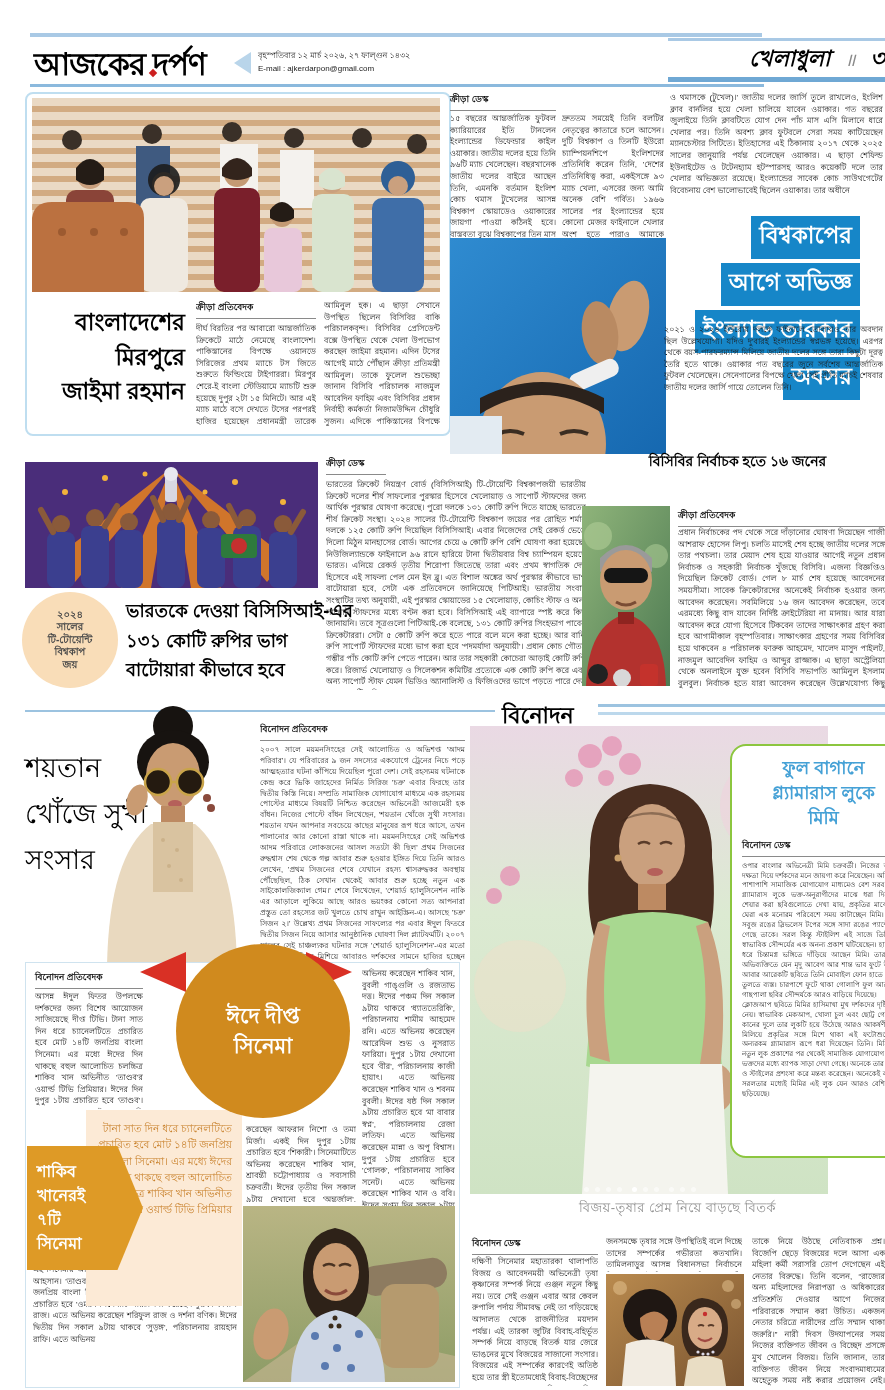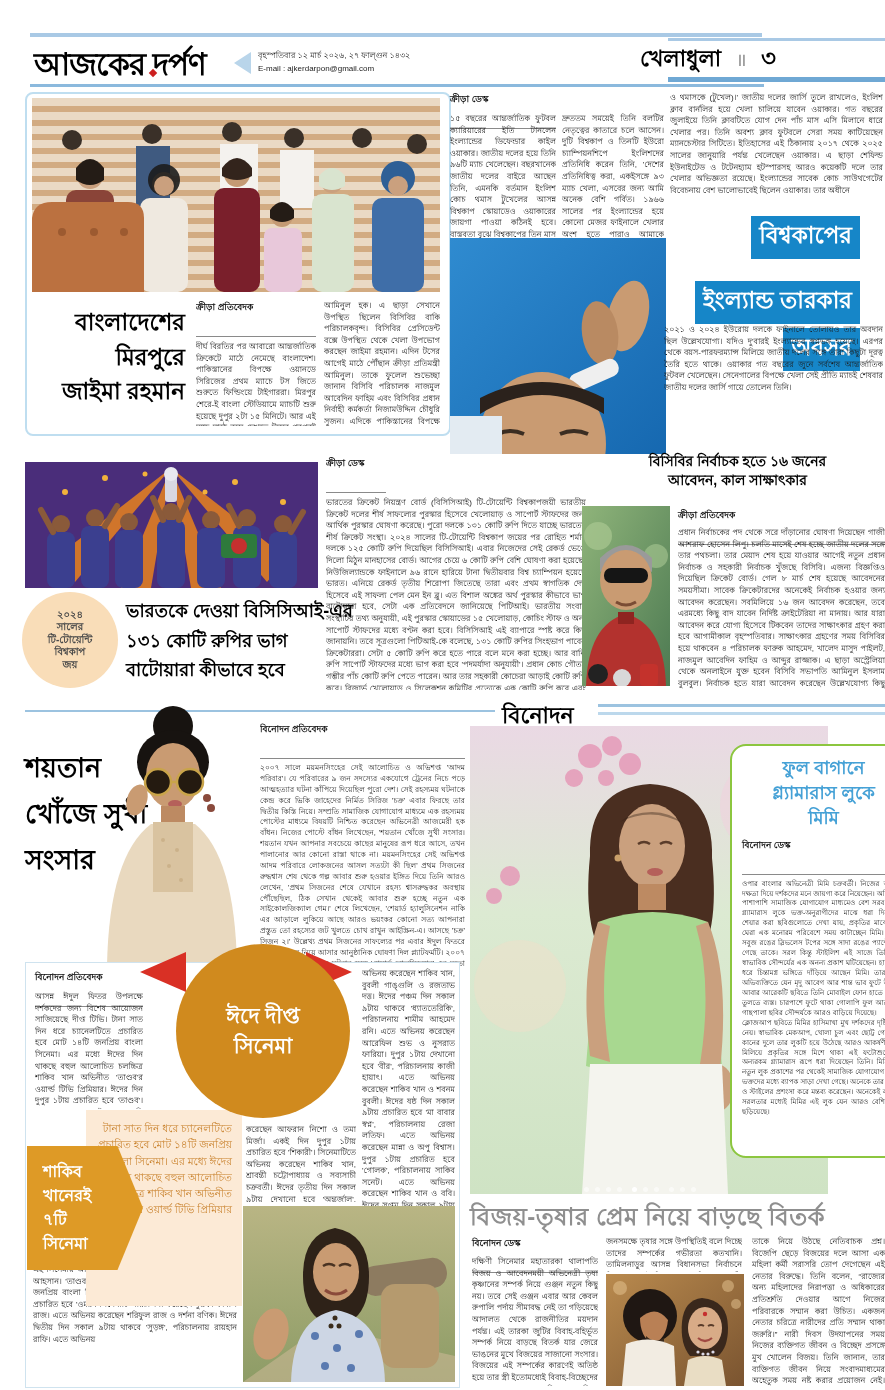--- a/index.html
+++ b/index.html
@@ -2,29 +2,29 @@
 <html><head>
 <meta charset="utf-8">
 <style>
   html,body{margin:0;padding:0;background:#ffffff;}
   #page{position:relative;width:885px;height:1390px;background:#ffffff;overflow:hidden;
         font-family:"Liberation Sans","DejaVu Sans",sans-serif;color:#1a1a1a;}
   .abs{position:absolute;}
   .rule{position:absolute;background:#a9c9e5;}
   .body-text{font-size:8px;line-height:1.45;text-align:justify;color:#1c1c1c;overflow:hidden;}
   .byline{font-weight:bold;font-size:9px;color:#111;border-bottom:1px solid #8a8a8a;
-          padding-bottom:21px;margin-bottom:4px;}
+          padding-bottom:3px;margin-bottom:4px;}
   .col{position:absolute;overflow:hidden;}
   
   #logo{left:34px;top:40px;font-size:31px;font-weight:900;letter-spacing:-1px;color:#000;}
   #logo-tri{left:234px;top:52px;width:0;height:0;border-top:11px solid transparent;
             border-bottom:11px solid transparent;border-right:17px solid #b9d5ea;}
   #logo-red{left:150px;top:70px;width:6px;height:6px;background:#cc1f1f;transform:rotate(45deg);}
   #dateline{left:258px;top:50px;font-size:8px;line-height:1.6;color:#222;}
-  #section-head{left:640px;top:40px;width:245px;text-align:left;}
+  #section-head{left:640px;top:40px;width:245px;text-align:right;font-style:italic;}
   #section-head .sec{font-size:22px;font-weight:bold;color:#000;}
   #section-head .sep{font-size:18px;color:#8a8a8a;margin:0 10px;}
   #section-head .pg{font-size:23px;font-weight:bold;color:#000;}
   
   #jaima-box{left:25px;top:92px;width:422px;height:340px;border:2px solid #bfdef0;border-radius:8px;background:#fff;}
   #jaima-photo{left:32px;top:98px;width:408px;height:194px;overflow:hidden;}
   #jaima-head{left:33px;top:305px;width:152px;text-align:right;font-size:23px;font-weight:bold;line-height:1.5;color:#000;}
   #jaima-col1{left:196px;top:300px;width:120px;height:126px;}
   #jaima-col2{left:324px;top:300px;width:116px;height:126px;}
   
@@ -48,21 +48,21 @@
   #sel-head{left:590px;top:452px;width:295px;text-align:center;font-size:14px;font-weight:bold;line-height:1.35;color:#000;}
   #sel-photo{left:582px;top:506px;width:88px;height:180px;overflow:hidden;}
   #sel-byline{left:678px;top:508px;width:207px;}
   #sel-col{left:678px;top:527px;width:207px;height:162px;}
   
   #ent-title{left:502px;top:698px;font-size:22px;font-weight:bold;color:#000;}
   #ent-line-l{left:25px;top:710px;width:470px;height:2px;background:#9cc3e0;}
   #ent-line-r1{left:598px;top:704px;width:287px;height:3px;background:#9cc3e0;}
   #ent-line-r2{left:598px;top:712px;width:287px;height:3px;background:#bcd8ec;}
   
-  #badhon-head{left:25px;top:746px;width:165px;font-size:27px;font-weight:bold;line-height:1.7;color:#000;}
+  #badhon-head{left:25px;top:746px;width:165px;font-size:27px;font-weight:normal;line-height:1.7;color:#000;}
   #badhon-photo{left:85px;top:700px;width:172px;height:266px;overflow:hidden;}
   #badhon-col{left:260px;top:722px;width:205px;height:244px;}
   #badhon-col .body-text{font-size:7.5px;}
   
   #mimi-photo{left:470px;top:726px;width:358px;height:468px;overflow:hidden;}
   #mimi-dots{left:545px;top:1178px;width:190px;text-align:center;}
   #mimi-dots i{display:inline-block;width:5px;height:5px;border-radius:50%;background:rgba(255,255,255,.55);margin:0 3px;}
   #mimi-dots i.on{background:#ffffff;}
   .green-sq{position:absolute;width:28px;height:28px;background:#89c540;z-index:1;}
   #mimi-box{left:698px;top:744px;width:187px;height:414px;background:#fff;border:2.5px solid #8cc63f;
@@ -77,27 +77,27 @@
   #deepto-circle{left:176px;top:944px;width:174px;height:174px;border-radius:50%;background:#d08a1e;z-index:2;
                  display:flex;flex-direction:column;justify-content:center;text-align:center;
                  color:#fff;font-size:21px;font-weight:bold;line-height:1.45;}
   #deepto-byline{left:35px;top:970px;width:108px;}
   #deepto-col1{left:35px;top:991px;width:108px;height:118px;}
   #deepto-quote{left:86px;top:1110px;width:156px;height:196px;background:#fcead6;color:#c9822d;
                 font-size:10.5px;line-height:1.55;text-align:right;padding:10px 10px;box-sizing:border-box;z-index:1;overflow:hidden;}
   #deepto-badge{left:27px;top:1146px;width:116px;height:124px;background:#de9a26;z-index:2;
                 clip-path:polygon(0 0,78% 0,100% 50%,78% 100%,0 100%);
                 display:flex;flex-direction:column;justify-content:center;
-                color:#fff;font-size:16px;font-weight:bold;line-height:1.5;padding-left:16px;box-sizing:border-box;}
+                color:#fff;font-size:16px;font-weight:bold;line-height:1.5;padding-left:10px;box-sizing:border-box;}
   #deepto-col1b{left:33px;top:1264px;width:204px;height:118px;}
   #deepto-col2{left:246px;top:1124px;width:110px;height:78px;}
   #deepto-col3{left:362px;top:968px;width:93px;height:414px;}
   #shakib-photo{left:243px;top:1206px;width:212px;height:176px;overflow:hidden;}
   
-  #vijay-head{left:470px;top:1198px;width:415px;font-size:24px;font-weight:700;color:#8f8f8f;letter-spacing:.5px;}
+  #vijay-head{left:470px;top:1198px;width:415px;text-align:center;font-size:13px;font-weight:400;color:#8f8f8f;letter-spacing:.5px;}
   #vijay-byline{left:472px;top:1236px;width:126px;}
   #vijay-col1{left:472px;top:1256px;width:126px;height:130px;}
   #vijay-col2{left:606px;top:1236px;width:136px;height:36px;}
   #vijay-photo{left:606px;top:1274px;width:138px;height:112px;overflow:hidden;}
   #vijay-col3{left:752px;top:1236px;width:133px;height:150px;}
 </style>
 </head>
 <body>
 
 <div id="page">
@@ -206,21 +206,21 @@
       <rect x="118" y="128" width="52" height="18" rx="8" fill="#efefef" transform="rotate(-24 144 137)"></rect>
       <ellipse cx="92" cy="206" rx="64" ry="72" fill="#c99b72"></ellipse>
       <path d="M30 176 Q92 138 154 176 L154 160 Q92 128 30 160 Z" fill="#2b221c"></path>
       <path d="M48 196 Q60 190 74 196" stroke="#3a2d22" stroke-width="4" fill="none"></path>
       <path d="M110 196 Q124 190 138 196" stroke="#3a2d22" stroke-width="4" fill="none"></path>
       <rect x="0" y="178" width="52" height="38" fill="#e3ebf2"></rect>
     </svg>
   </div>
   <div class="abs" id="walker-hl">
     <span>বিশ্বকাপের</span><br>
-    <br>
+    <span>আগে অভিজ্ঞ</span><br>
     <span>ইংল্যান্ড তারকার</span><br>
     <span>অবসর</span>
   </div>
   <div class="col" id="walker-col3b">
     <div class="body-text">২০২১ ও ২০২৪ ইউরোয় দলকে ফাইনালে তোলায়ও তার অবদান ছিল উল্লেখযোগ্য। যদিও দু'বারই ইংল্যান্ডের স্বপ্নভঙ্গ হয়েছে। এরপর থেকে বয়স-পারফরম্যান্স মিলিয়ে জাতীয় দলের সঙ্গে তারা কিছুটা দূরত্ব তৈরি হতে থাকে। ওয়াকার গত বছরের জুনে সর্বশেষ আন্তর্জাতিক ফুটবল খেলেছেন। সেনেগালের বিপক্ষে খেলা সেই প্রীতি ম্যাচই শেষবার জাতীয় দলের জার্সি গায়ে তোলেন তিনি।</div>
   </div>
 
   <div class="abs" id="trophy-photo">
     <svg width="293" height="126" viewBox="0 0 293 126">
       <rect width="293" height="126" fill="#4a2d7a"></rect>
@@ -284,21 +284,20 @@
     <div>১৩১ কোটি রুপির ভাগ</div>
     <div>বাটোয়ারা কীভাবে হবে</div>
   </div>
   <div class="col" id="bcci-col">
     <div class="byline" style="width:60px;">ক্রীড়া ডেস্ক</div>
     <div class="body-text">ভারতের ক্রিকেট নিয়ন্ত্রণ বোর্ড (বিসিসিআই) টি-টোয়েন্টি বিশ্বকাপজয়ী ভারতীয় ক্রিকেট দলের শীর্ষ সাফল্যের পুরস্কার হিসেবে খেলোয়াড় ও সাপোর্ট স্টাফদের জন্য আর্থিক পুরস্কার ঘোষণা করেছে। পুরো দলকে ১৩১ কোটি রুপি দিতে যাচ্ছে ভারতের শীর্ষ ক্রিকেট সংস্থা। ২০২৪ সালের টি-টোয়েন্টি বিশ্বকাপ জয়ের পর রোহিত শর্মার দলকে ১২৫ কোটি রুপি দিয়েছিল বিসিসিআই। এবার নিজেদের সেই রেকর্ড ভেঙে দিলো মিঠুন মানহাসের বোর্ড। আগের চেয়ে ৬ কোটি রুপি বেশি ঘোষণা করা হয়েছে। নিউজিল্যান্ডকে ফাইনালে ৯৬ রানে হারিয়ে টানা দ্বিতীয়বার বিশ্ব চ্যাম্পিয়ন হয়েছে ভারত। এনিয়ে রেকর্ড তৃতীয় শিরোপা জিতেছে তারা এবং প্রথম স্বাগতিক দেশ হিসেবে এই সাফল্য পেল মেন ইন ব্লু। এত বিশাল অঙ্কের অর্থ পুরস্কার কীভাবে ভাগ বাটোয়ারা হবে, সেটা এক প্রতিবেদনে জানিয়েছে পিটিআই। ভারতীয় সংবাদ সংস্থাটির তথ্য অনুযায়ী, এই পুরস্কার স্কোয়াডের ১৫ খেলোয়াড়, কোচিং স্টাফ ও অন্য সাপোর্ট স্টাফদের মধ্যে বণ্টন করা হবে। বিসিসিআই এই ব্যাপারে স্পষ্ট করে কিছু জানায়নি। তবে সূত্রগুলো পিটিআই-কে বলেছে, ১৩১ কোটি রুপির সিংহভাগ পাবেন ক্রিকেটাররা। সেটা ৫ কোটি রুপি করে হতে পারে বলে মনে করা হচ্ছে। আর বাকি রুপি সাপোর্ট স্টাফদের মধ্যে ভাগ করা হবে 'পদমর্যাদা অনুযায়ী'। প্রধান কোচ গৌতম গম্ভীর পাঁচ কোটি রুপি পেতে পারেন। আর তার সহকারী কোচেরা আড়াই কোটি রুপি করে। রিজার্ভ খেলোয়াড় ও সিলেকশন কমিটির প্রত্যেকে এক কোটি রুপি করে এবং অন্য সাপোর্ট স্টাফ যেমন ভিডিও অ্যানালিস্ট ও ফিজিওদের ভাগে পড়তে পারে দেড় থেকে কোটি রুপি।</div>
   </div>
 
   <div class="abs" id="sel-head">
     <div>বিসিবির নির্বাচক হতে ১৬ জনের</div>
-    <div>আবেদন, কাল সাক্ষাৎকার</div>
   </div>
   <div class="abs" id="sel-photo">
     <svg width="88" height="180" viewBox="0 0 88 180">
       <defs>
           <linearGradient id="gbg" x1="0" y1="0" x2="1" y2="1">
         <stop offset="0" stop-color="#8fb47a"></stop>
             <stop offset="1" stop-color="#4d7a52"></stop>
           </linearGradient>
         </defs>
       <rect width="88" height="180" fill="url(#gbg)"></rect>

